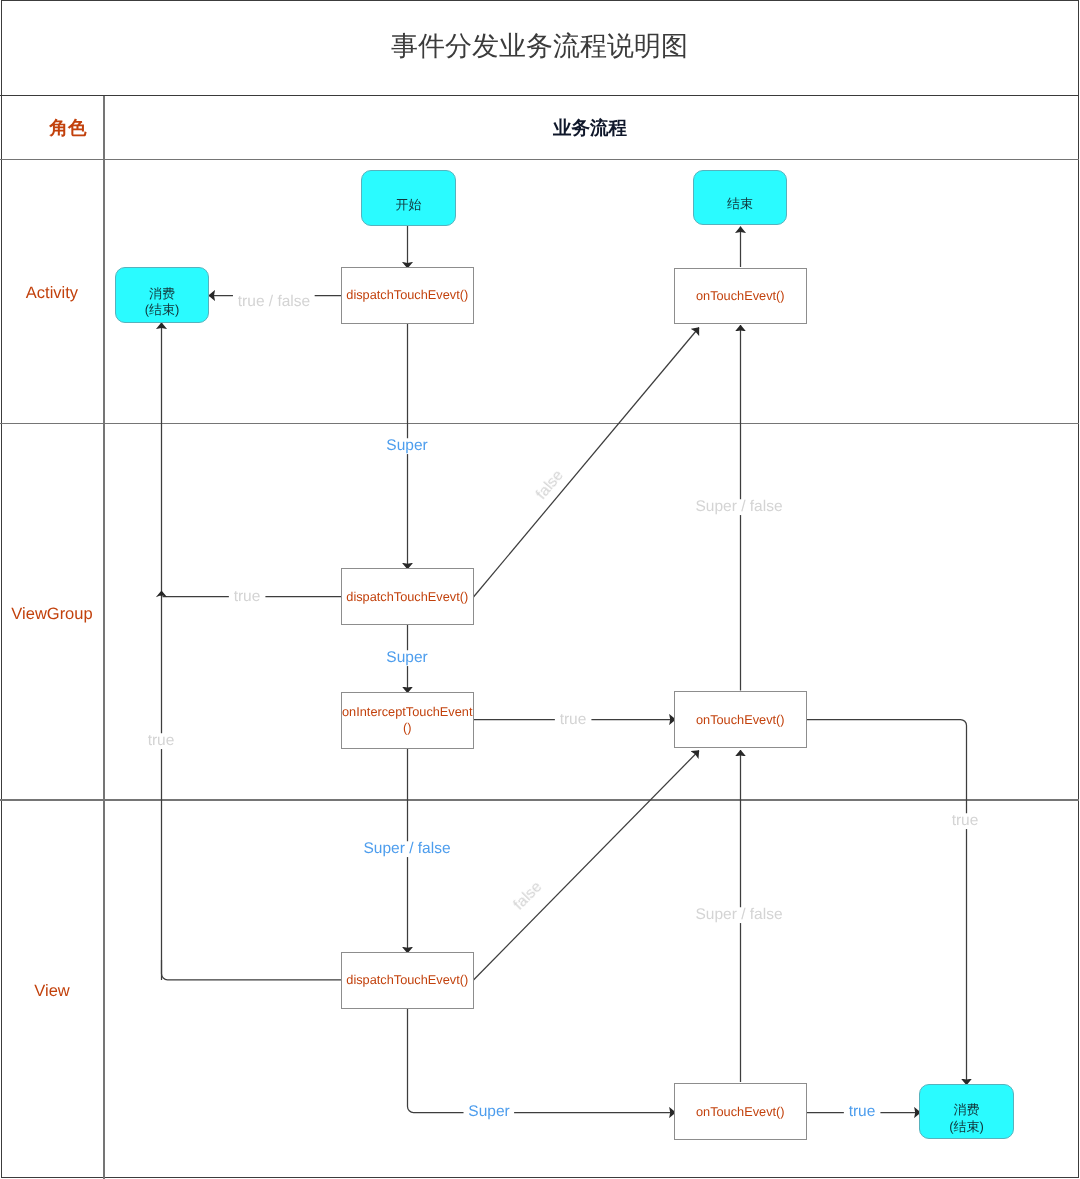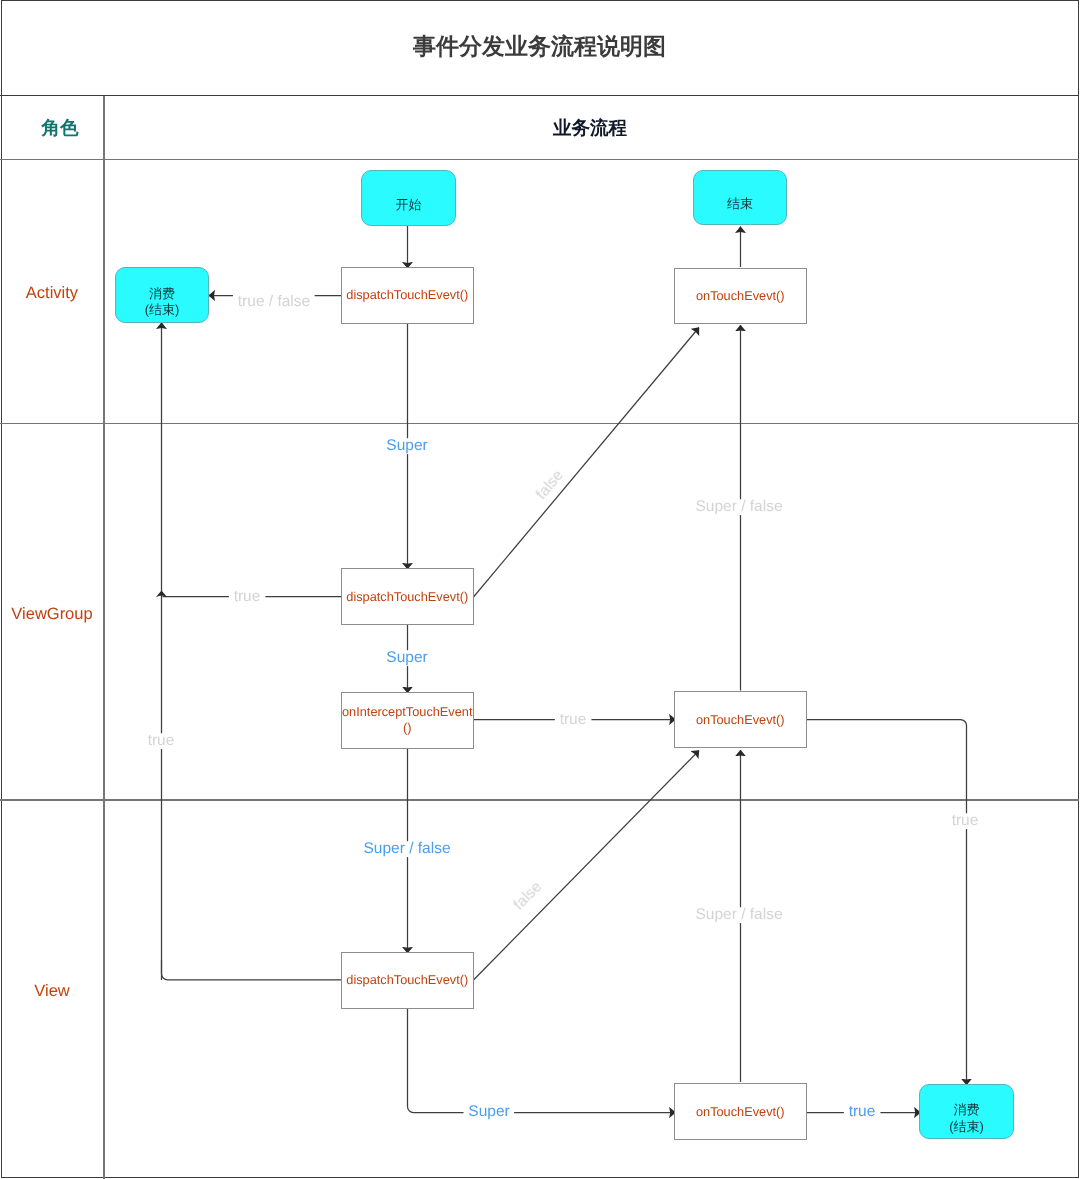--- a/index.html
+++ b/index.html
@@ -11,24 +11,24 @@
   .title,.hdr-role,.hdr-flow,.rowlbl,.node,.elbl,.wm{will-change:transform;}
 
   
   .tbl{position:absolute;left:0.6px;top:0px;width:1078.4px;height:1177.6px;box-sizing:border-box;
        border:1.5px solid #3c3c3c;}
   .hline{position:absolute;left:0;height:1.6px;background:#757575;}
   .vline{position:absolute;top:0;width:1.6px;background:#757575;}
 
   .title{position:absolute;left:0;top:0px;width:1079px;height:93px;
          display:flex;align-items:center;justify-content:center;
-         font-size:23px;font-weight:bold;color:#3b3b3b;letter-spacing:0px;}
-  .hdr-role{position:absolute;left:9px;top:95.5px;width:102px;height:64px;
+         font-size:27px;font-weight:normal;color:#3b3b3b;letter-spacing:0px;}
+  .hdr-role{position:absolute;left:17px;top:95.5px;width:102px;height:64px;
             display:flex;align-items:center;justify-content:center;
-            font-size:18.5px;font-weight:bold;color:#0f766e;}
+            font-size:18.5px;font-weight:bold;color:#c2410c;}
   .hdr-flow{position:absolute;left:103px;top:95.5px;width:974px;height:64px;
             display:flex;align-items:center;justify-content:center;
             font-size:18.5px;font-weight:bold;color:#0f172a;}
   .rowlbl{position:absolute;left:1px;width:102px;display:flex;align-items:center;
           justify-content:center;font-size:16.5px;color:#c2410c;padding-top:2px;}
 
   
   svg.diagram{position:absolute;left:0;top:0;width:1080px;height:1179px;overflow:visible;}
 
   .node{position:absolute;box-sizing:border-box;display:flex;flex-direction:column;

